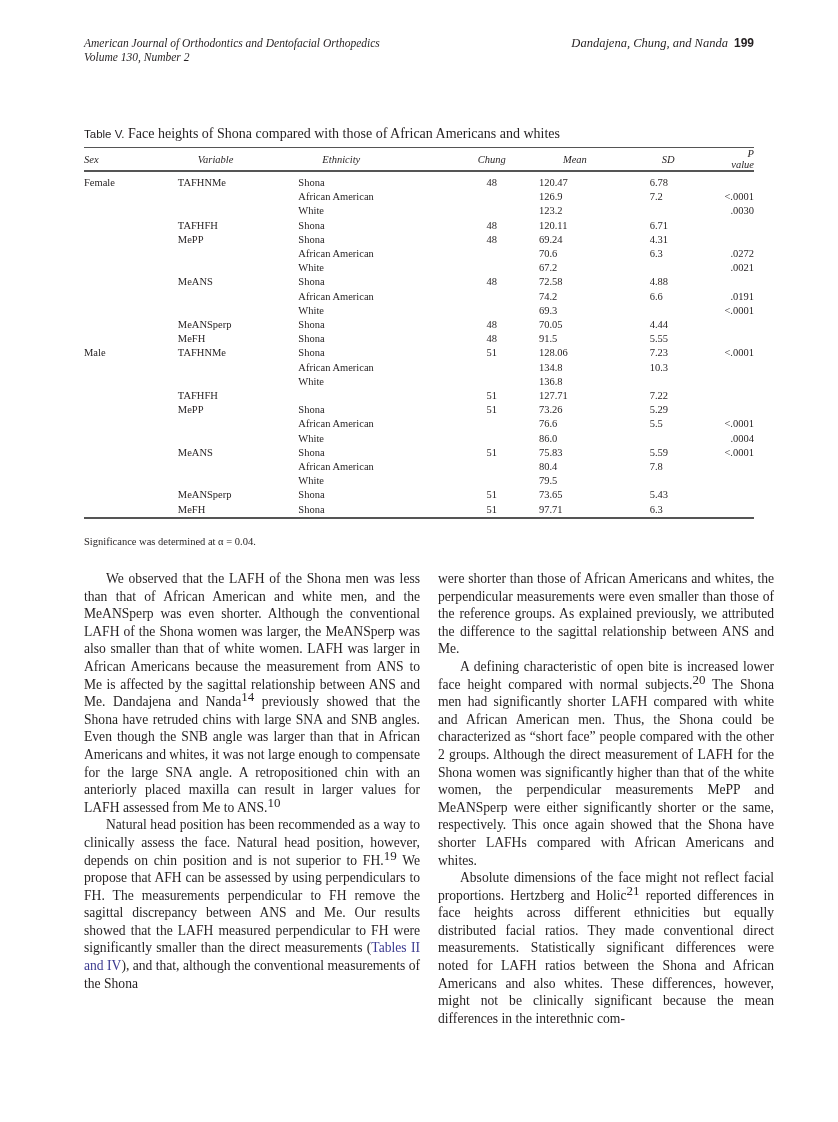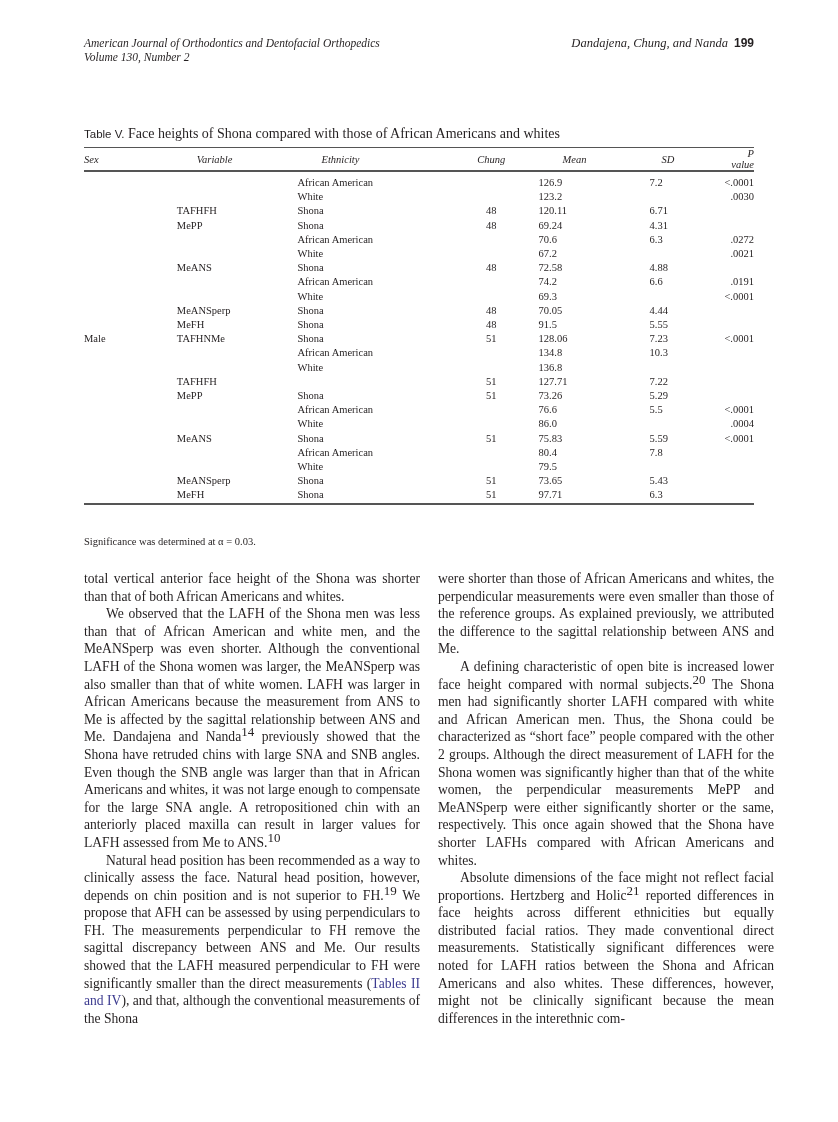--- a/index.html
+++ b/index.html
@@ -74,20 +74,29 @@
         <th class="c-p">P value</th>
       </tr>
       <tr>
           <td colspan="7" style="height:0;padding:0;">
             <div class="rule-thick"></div>
           </td>
         </tr>
     </thead>
     <tbody id="table-body">
         <tr>
+          <td class="c-sex">Female</td>
+          <td class="c-var">TAFHNMe</td>
+          <td class="c-eth">Shona</td>
+          <td class="c-num">48</td>
+          <td class="c-mean">120.47</td>
+          <td class="c-sd">6.78</td>
+          <td class="c-p"></td>
+        </tr>
+        <tr>
           <td class="c-sex"></td>
           <td class="c-var"></td>
           <td class="c-eth">African American</td>
           <td class="c-num"></td>
           <td class="c-mean">126.9</td>
           <td class="c-sd">7.2</td>
           <td class="c-p">&lt;.0001</td>
         </tr>
         <tr>
           <td class="c-sex"></td>
@@ -285,24 +294,23 @@
           <td class="c-num">51</td>
           <td class="c-mean">97.71</td>
           <td class="c-sd">6.3</td>
           <td class="c-p"></td>
         </tr>
       </tbody>
   </table>
   <div class="rule-thick"></div>
 </div>
 
-<div class="footnote">Significance was determined at α = 0.03.</div>
+<div class="footnote">Significance was determined at α = 0.04.</div>
 
 <div class="col col-left" id="col-left">
-    <p><span>total vertical anterior face height of the Shona was shorter than that of both African Americans and whites.</span></p>
     <p class="indent"><span>We observed that the LAFH of the Shona men was less than that of African American and white men, and the MeANSperp was even shorter. Although the conventional LAFH of the Shona women was larger, the MeANSperp was also smaller than that of white women. LAFH was larger in African Americans because the measurement from ANS to Me is affected by the sagittal relationship between ANS and Me. Dandajena and Nanda</span><sup>14</sup><span> previously showed that the Shona have retruded chins with large SNA and SNB angles. Even though the SNB angle was larger than that in African Americans and whites, it was not large enough to compensate for the large SNA angle. A retropositioned chin with an anteriorly placed maxilla can result in larger values for LAFH assessed from Me to ANS.</span><sup>10</sup></p>
     <p class="indent"><span>Natural head position has been recommended as a way to clinically assess the face. Natural head position, however, depends on chin position and is not superior to FH.</span><sup>19</sup><span> We propose that AFH can be assessed by using perpendiculars to FH. The measurements perpendicular to FH remove the sagittal discrepancy between ANS and Me. Our results showed that the LAFH measured perpendicular to FH were significantly smaller than the direct measurements (</span><span class="xref">Tables II and IV</span><span>), and that, although the conventional measurements of the Shona</span></p>
   </div>
 <div class="col col-right" id="col-right">
     <p><span>were shorter than those of African Americans and whites, the perpendicular measurements were even smaller than those of the reference groups. As explained previously, we attributed the difference to the sagittal relationship between ANS and Me.</span></p>
     <p class="indent"><span>A defining characteristic of open bite is increased lower face height compared with normal subjects.</span><sup>20</sup><span> The Shona men had significantly shorter LAFH compared with white and African American men. Thus, the Shona could be characterized as “short face” people compared with the other 2 groups. Although the direct measurement of LAFH for the Shona women was significantly higher than that of the white women, the perpendicular measurements MePP and MeANSperp were either significantly shorter or the same, respectively. This once again showed that the Shona have shorter LAFHs compared with African Americans and whites.</span></p>
     <p class="indent"><span>Absolute dimensions of the face might not reflect facial proportions. Hertzberg and Holic</span><sup>21</sup><span> reported differences in face heights across different ethnicities but equally distributed facial ratios. They made conventional direct measurements. Statistically significant differences were noted for LAFH ratios between the Shona and African Americans and also whites. These differences, however, might not be clinically significant because the mean differences in the interethnic com-</span></p>
   </div>
 
 </body></html>

